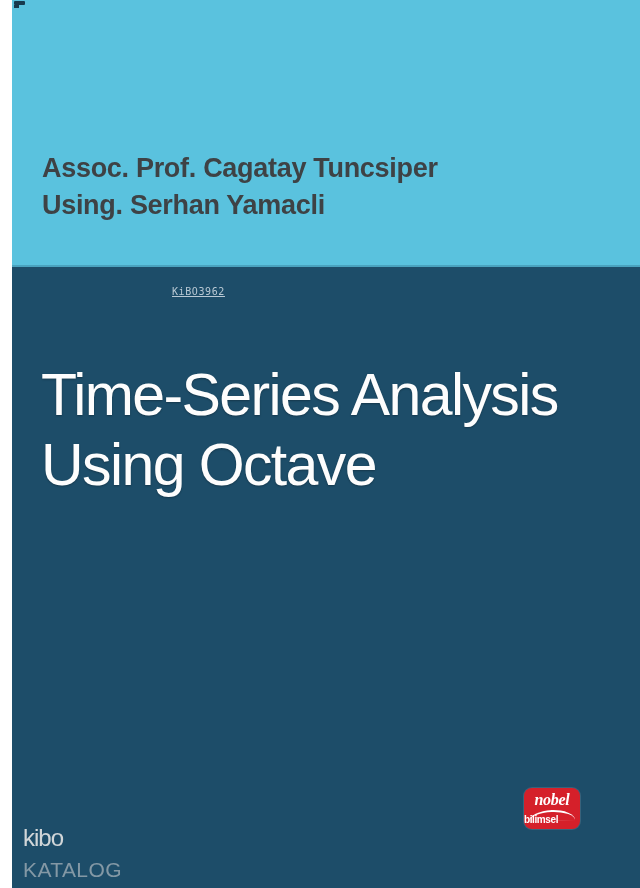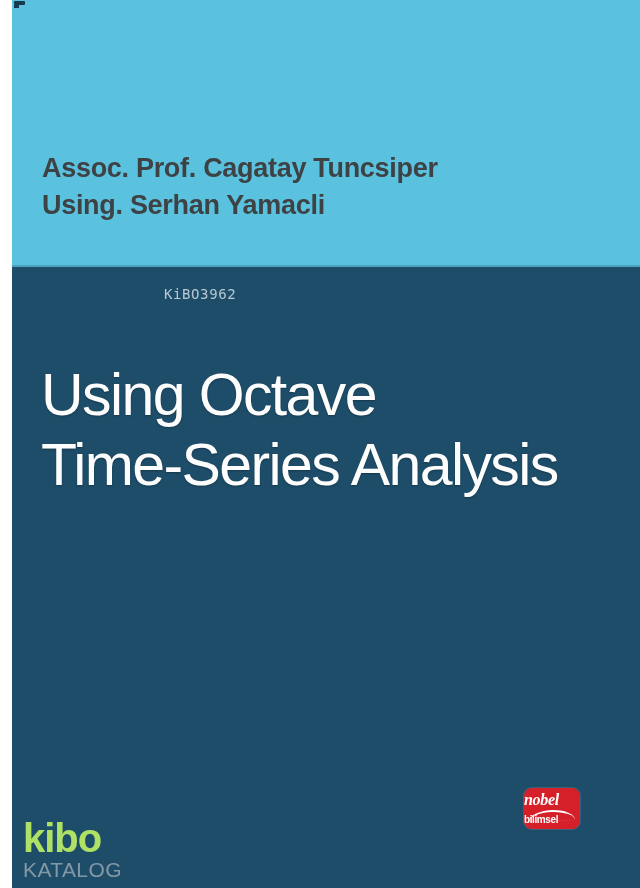--- a/index.html
+++ b/index.html
@@ -80,27 +80,28 @@
     font-size: 27px;
     font-weight: bold;
     line-height: 37px;
     letter-spacing: -0.3px;
     white-space: nowrap;
   }
 
   
   #catalog-code {
     position: absolute;
-    left: 152px;
+    left: 160px;
     top: 286px;
     color: #b9c9d4;
     font-family: "DejaVu Sans Mono", monospace;
-    font-size: 14px;
+    font-size: 10px;
     letter-spacing: .6px;
     white-space: nowrap;
+    text-decoration: underline;
   }
 
   
   #title {
     position: absolute;
     left: 29px;
     top: 360px;
     width: 600px;
   }
   .title-line {
@@ -124,20 +125,21 @@
     background: #d5202a;
     border-radius: 8px;
     box-shadow: 0 0 0 1px rgba(255,255,255,.12);
     overflow: hidden;
   }
   #logo-name {
     position: absolute;
     left: 0;
     top: 4px;
     width: 56px;
+    text-align: center;
     color: #ffffff;
     font-family: "Liberation Serif", serif;
     font-style: italic;
     font-weight: bold;
     font-size: 16px;
     letter-spacing: -0.3px;
     line-height: 16px;
   }
   #logo-swoosh {
     position: absolute;
@@ -164,23 +166,23 @@
   }
 
   
   #watermark {
     position: absolute;
     left: 11px;
     top: 818px;
   }
   #watermark-brand {
     display: block;
-    color: #bef264;
-    font-size: 40px;
-    font-weight: bold;
+    color: #e5e5e5;
+    font-size: 24px;
+    font-weight: normal;
     line-height: 40px;
     letter-spacing: -1px;
     opacity: .9;
   }
   #watermark-sub {
     display: block;
     color: #8fa1ac;
     font-size: 21px;
     font-weight: normal;
     line-height: 24px;
@@ -200,22 +202,22 @@
   <div id="corner-artifact"></div>
 
   <div id="authors">
     <span class="author-line">Assoc. Prof. Cagatay Tuncsiper</span>
     <span class="author-line">Using. Serhan Yamacli</span>
   </div>
 
   <div id="catalog-code">KiBO3962</div>
 
   <div id="title">
+    <span class="title-line">Time-Series Analysis</span>
     <span class="title-line">Using Octave</span>
-    <span class="title-line">Time-Series Analysis</span>
   </div>
 
   <div id="publisher-logo">
     <div id="logo-name">nobel</div>
     <div id="logo-swoosh"></div>
     <div id="logo-sub">bilimsel</div>
   </div>
 
   <div id="watermark">
     <span id="watermark-brand">kibo</span>

